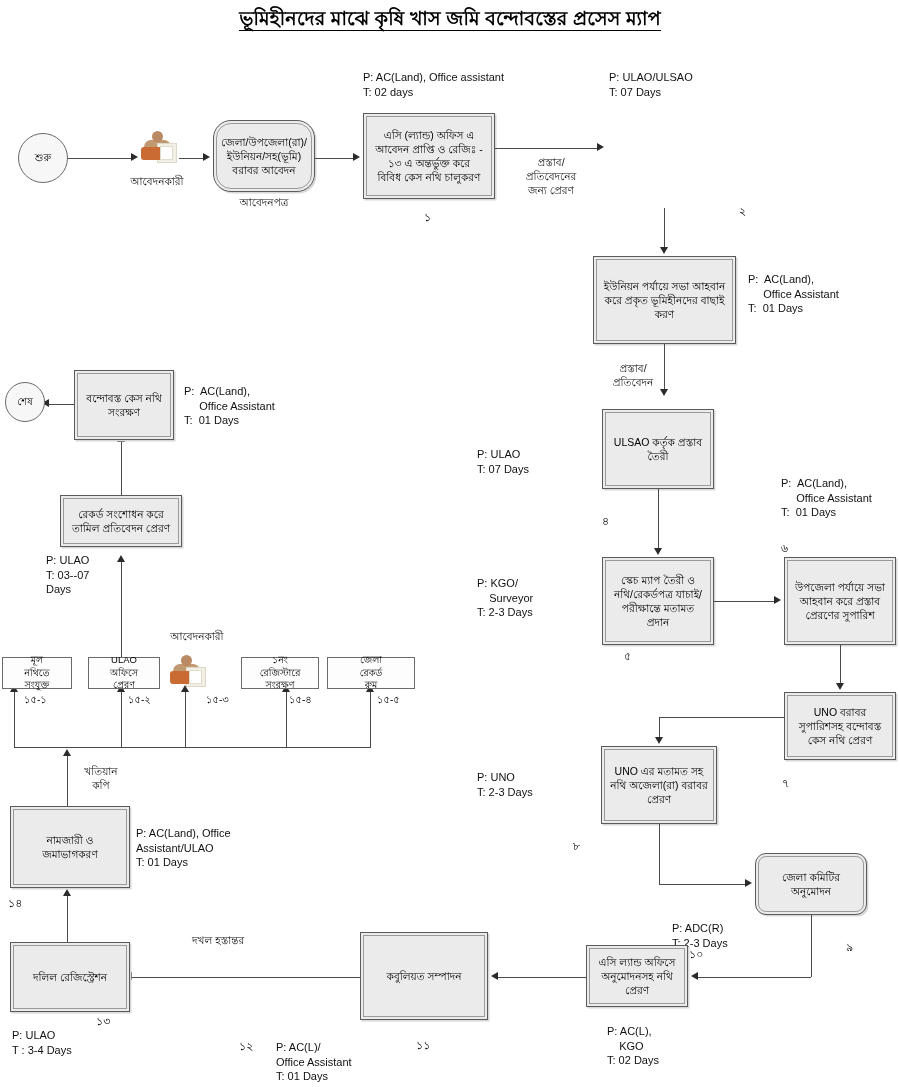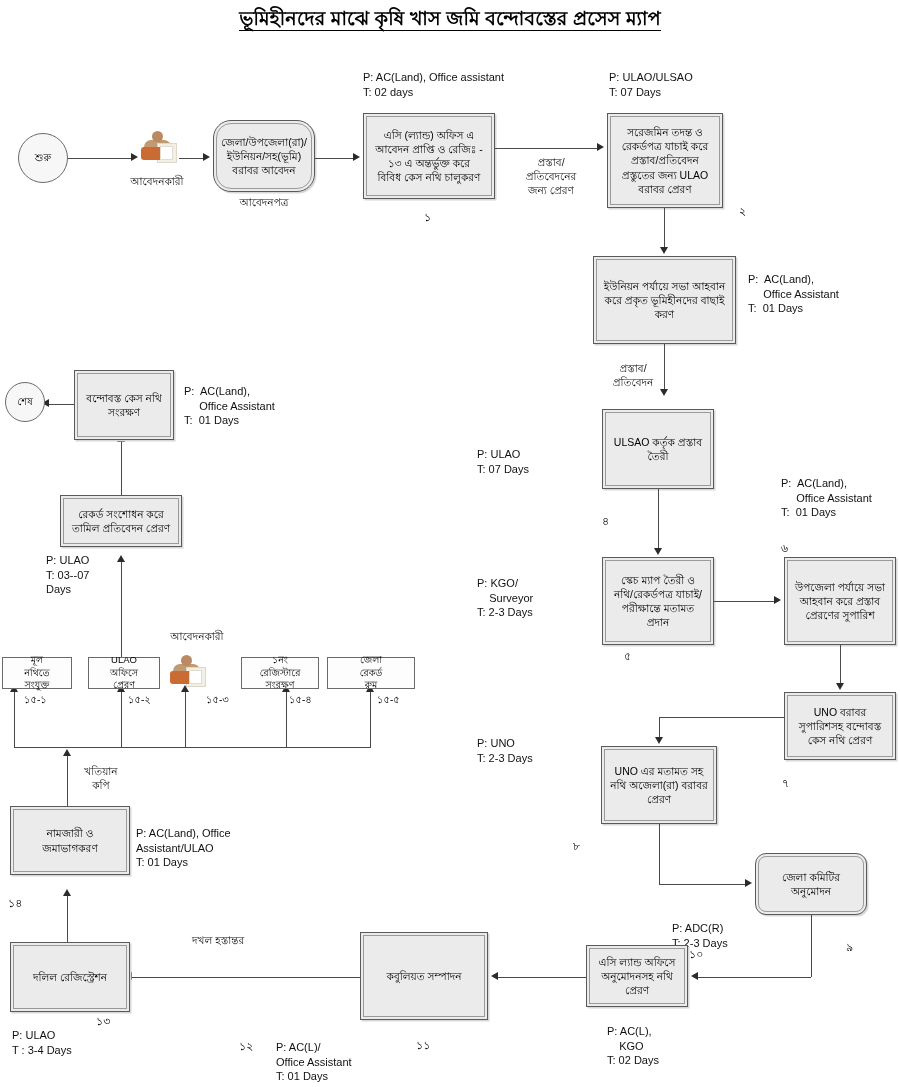--- a/index.html
+++ b/index.html
@@ -156,27 +156,20 @@
   <div class="num" style="left:424px;top:209px;">১</div>
 
   <div class="ln lnh" style="left:495px;top:148px;width:104px;"></div>
   <div class="arr r" style="left:597px;top:143px;"></div>
   <div class="txt bn" style="left:511px;top:156px;width:80px;text-align:center;white-space:pre-line;">প্রস্তাব/
 প্রতিবেদনের
 জন্য প্রেরণ</div>
 
   <div class="txt" style="left:609px;top:70px;">P: ULAO/ULSAO
 T: 07 Days</div>
-  <div class="node inner" style="left:607px;top:113px;width:116px;height:95px;">
-    <span style="white-space:pre-line">সরেজমিন তদন্ত ও
-রেকর্ডপত্র যাচাই করে
-প্রস্তাব/প্রতিবেদন
-প্রস্তুতের জন্য ULAO
-বরাবর প্রেরণ</span>
-  </div>
   <div class="num" style="left:739px;top:203px;">২</div>
 
   <div class="ln lnv" style="left:664px;top:208px;height:42px;"></div>
   <div class="arr d" style="left:660px;top:247px;"></div>
 
   <div class="node inner" style="left:593px;top:256px;width:143px;height:88px;">
     <span style="white-space:pre-line">ইউনিয়ন পর্যায়ে সভা আহবান
 করে প্রকৃত ভূমিহীনদের বাছাই
 করণ</span>
   </div>
@@ -231,21 +224,21 @@
     <span style="white-space:pre-line">UNO বরাবর
 সুপারিশসহ বন্দোবস্ত
 কেস নথি প্রেরণ</span>
   </div>
   <div class="num" style="left:782px;top:775px;">৭</div>
 
   <div class="ln lnh" style="left:659px;top:717px;width:126px;"></div>
   <div class="ln lnv" style="left:659px;top:717px;height:23px;"></div>
   <div class="arr d" style="left:655px;top:737px;"></div>
 
-  <div class="txt" style="left:477px;top:736px;">P: UNO
+  <div class="txt" style="left:477px;top:770px;">P: UNO
 T: 2-3 Days</div>
   <div class="node inner" style="left:601px;top:746px;width:116px;height:78px;">
     <span style="white-space:pre-line">UNO এর মতামত সহ
 নথি অজেলা(রা) বরাবর
 প্রেরণ</span>
   </div>
   <div class="num" style="left:573px;top:838px;">৮</div>
 
   <div class="ln lnv" style="left:659px;top:824px;height:60px;"></div>
   <div class="ln lnh" style="left:659px;top:884px;width:88px;"></div>
@@ -292,21 +285,21 @@
   <div class="node inner" style="left:10px;top:942px;width:120px;height:70px;">
     <span style="white-space:pre-line">দলিল রেজিস্ট্রেশন</span>
   </div>
   <div class="num" style="left:96px;top:1013px;">১৩</div>
   <div class="txt" style="left:12px;top:1028px;">P: ULAO
 T : 3-4 Days</div>
 
   <div class="ln lnv" style="left:67px;top:894px;height:48px;"></div>
   <div class="arr u" style="left:63px;top:889px;"></div>
 
-  <div class="node inner" style="left:10px;top:806px;width:120px;height:69px;">
+  <div class="node inner" style="left:10px;top:806px;width:120px;height:82px;">
     <span style="white-space:pre-line">নামজারী ও
 জমাভাগকরণ</span>
   </div>
   <div class="num" style="left:8px;top:895px;">১৪</div>
   <div class="txt" style="left:136px;top:826px;">P: AC(Land), Office
 Assistant/ULAO
 T: 01 Days</div>
 
   <div class="ln lnv" style="left:67px;top:754px;height:52px;"></div>
   <div class="arr u" style="left:63px;top:749px;"></div>

